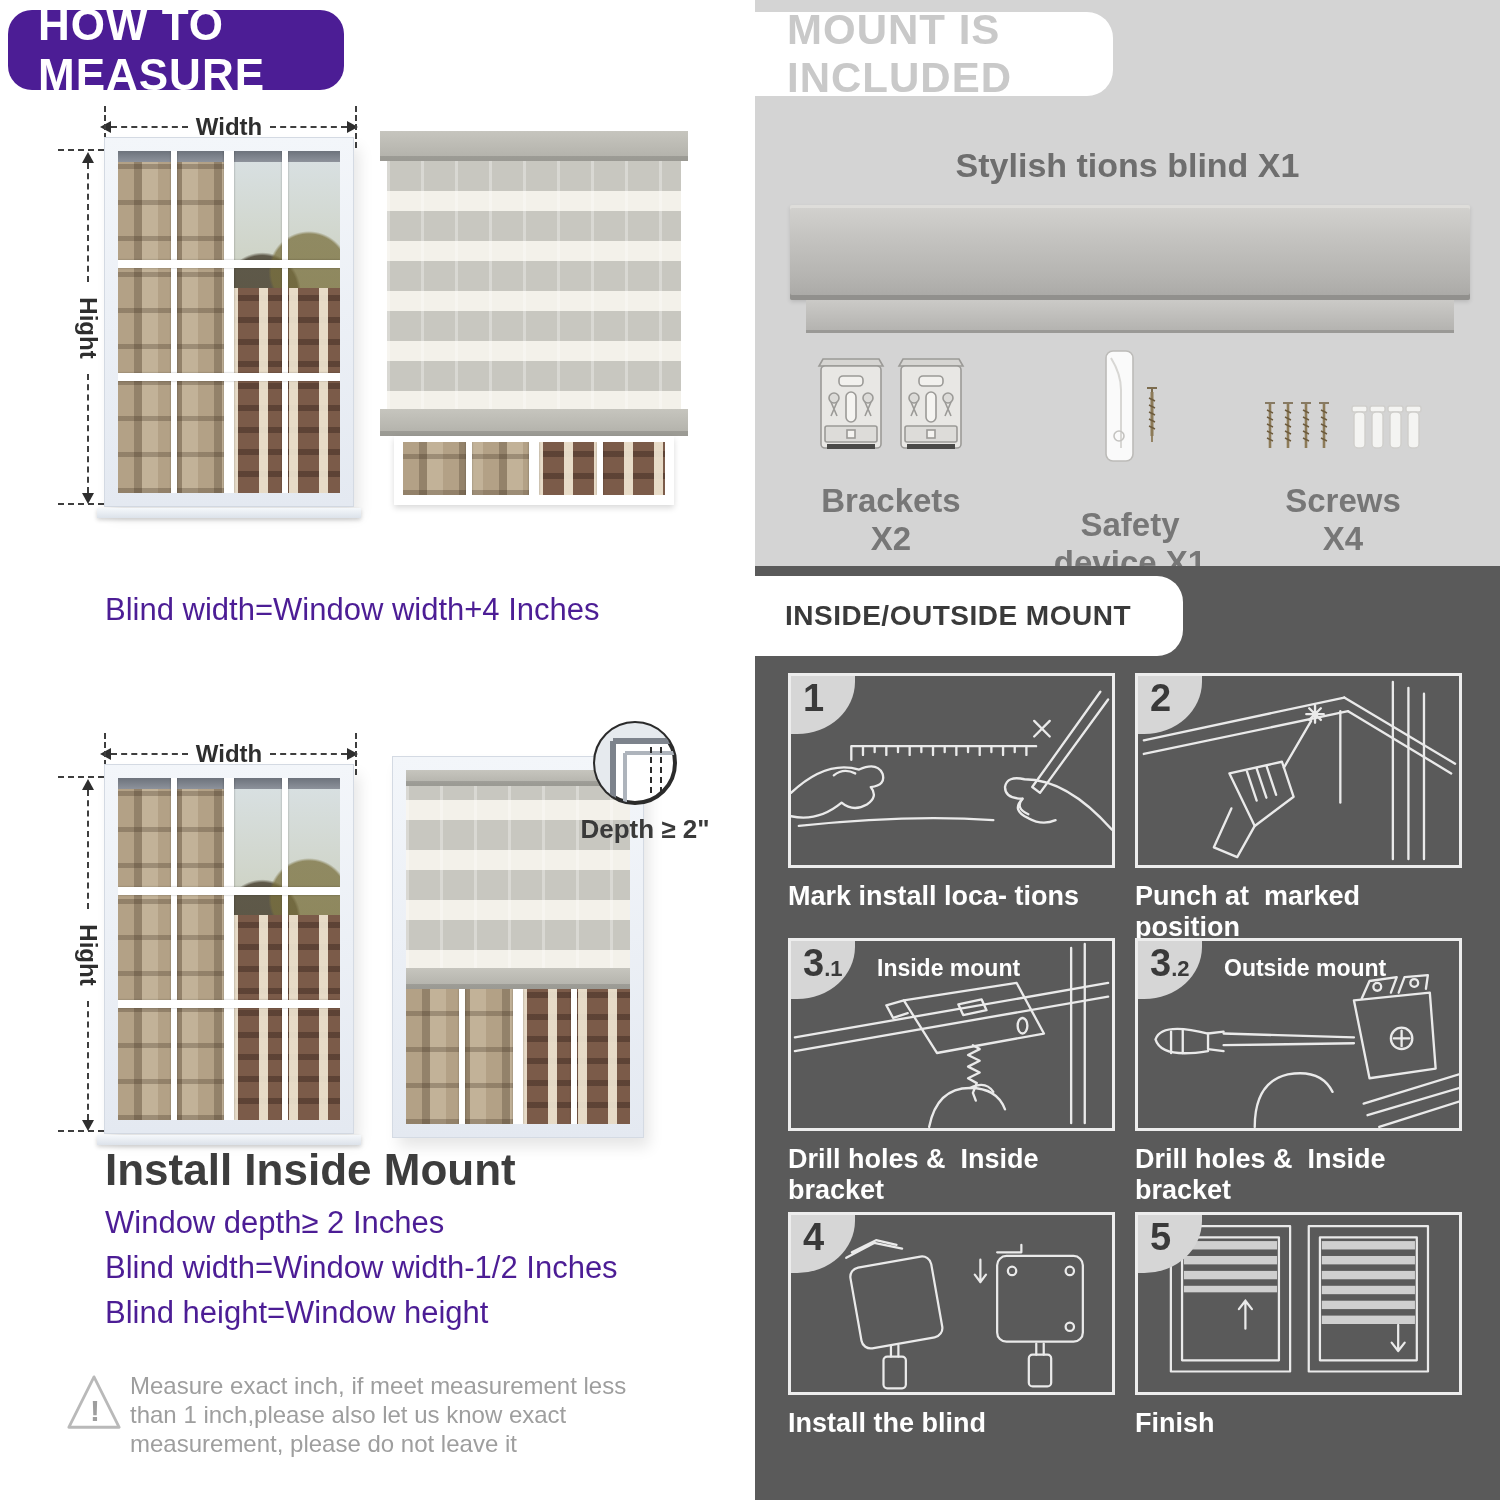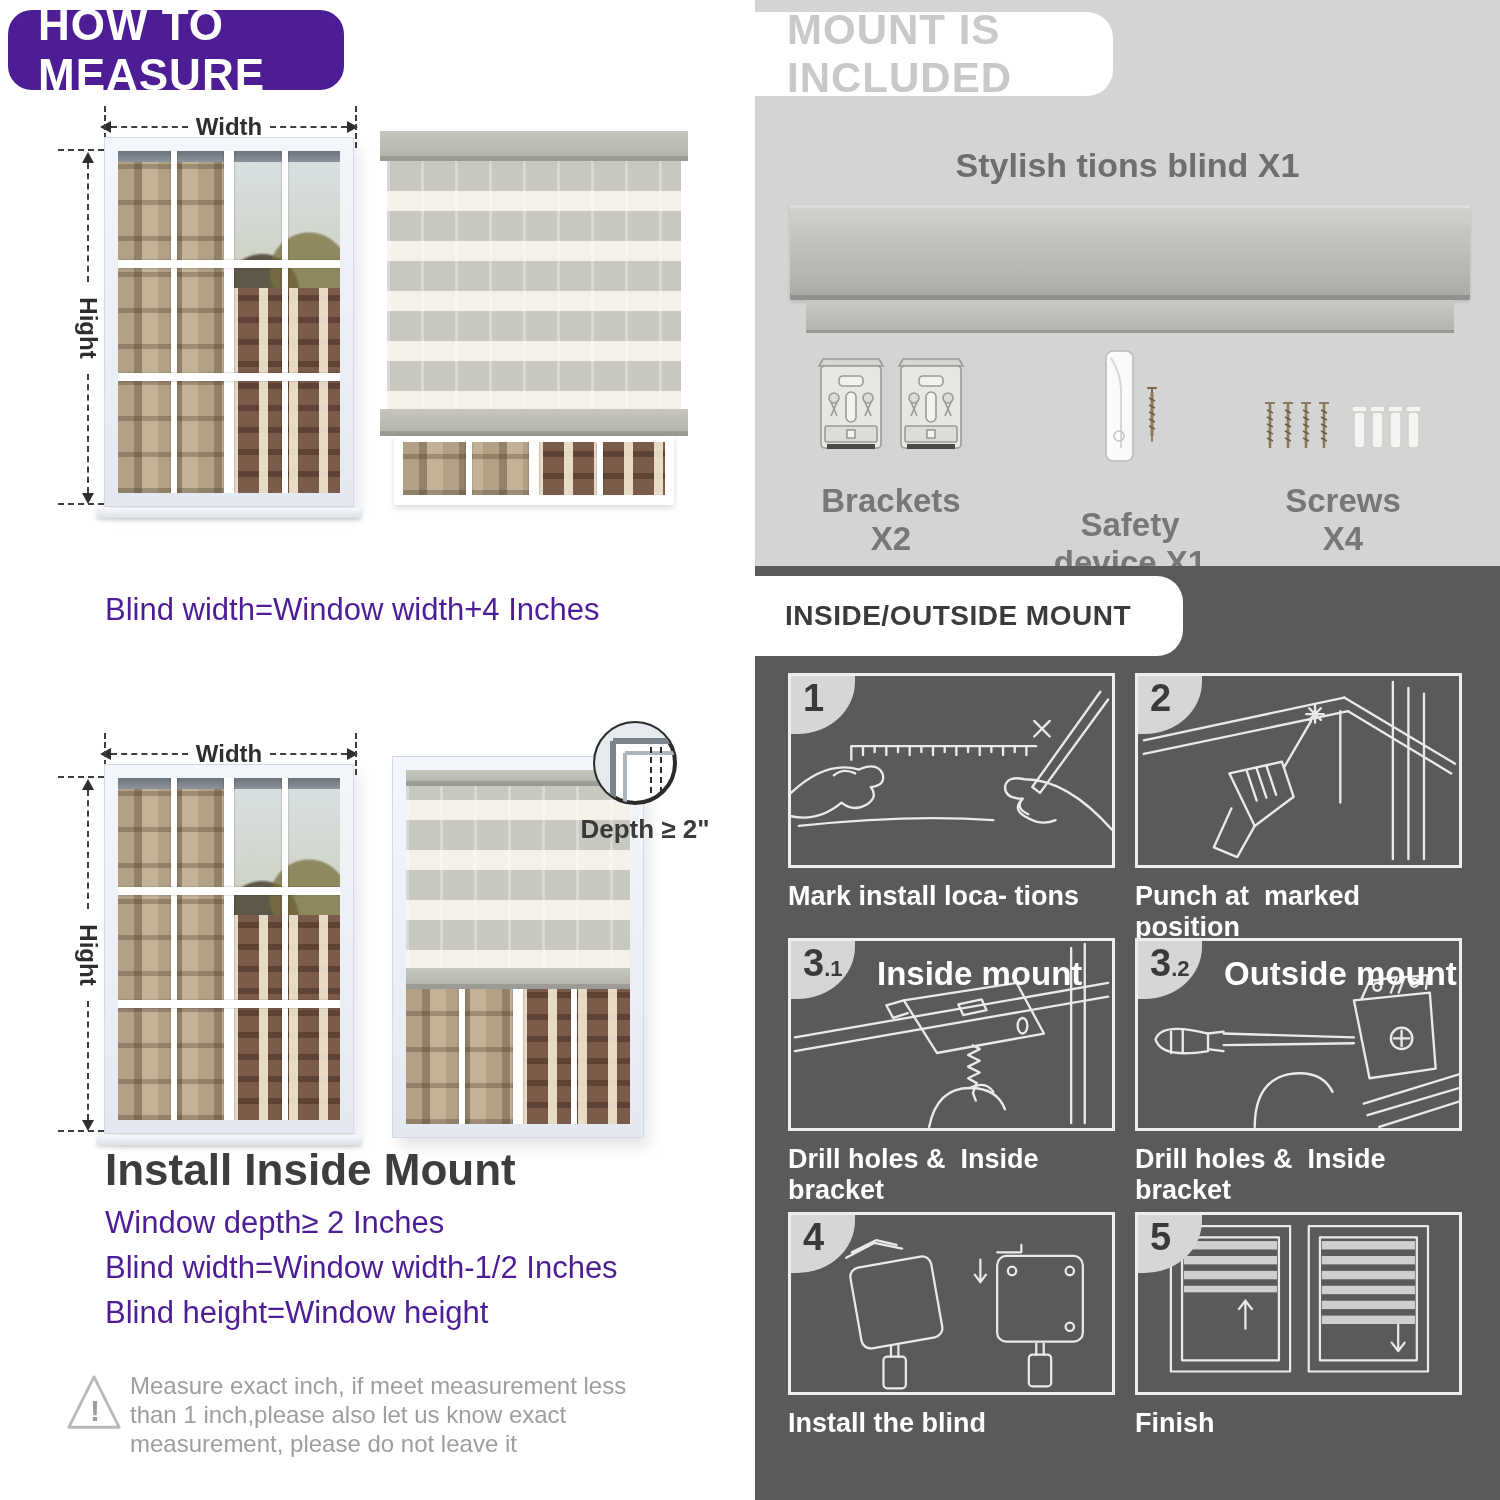--- a/index.html
+++ b/index.html
@@ -87,21 +87,21 @@
      background:linear-gradient(180deg,#cbcac7,#b2b1ae);box-shadow:inset 0 -3px 0 #9a9996;}
   .item-label{position:absolute;color:#777;font-weight:700;font-size:33px;text-align:center;}
 
   
   .step{position:absolute;width:327px;}
   .frame{position:relative;border:3px solid #ededed;box-sizing:border-box;}
   .badge{position:absolute;top:0;left:0;width:64px;height:58px;background:#d6d6d6;
          border-radius:0 0 90% 0;color:#3a3a3a;padding:2px 0 0 12px;box-sizing:border-box;}
   .badge .bmain{font-weight:700;font-size:38px;line-height:1.1;}
   .badge .bsub{font-weight:700;font-size:22px;}
-  .ptitle{position:absolute;left:86px;top:14px;color:#fff;font-weight:700;font-size:33px;}
+  .ptitle{position:absolute;left:86px;top:14px;color:#fff;font-weight:700;font-size:23px;}
   .caption{margin-top:13px;color:#fff;font-weight:700;font-size:27px;line-height:1.15;white-space:pre-wrap;}
   .frame svg{display:block;width:100%;height:100%;}
 </style>
 </head>
 <body>
 
 <div class="canvas">
 
   <div class="pill-gray">
     <span>HOW TO MEASURE</span>

